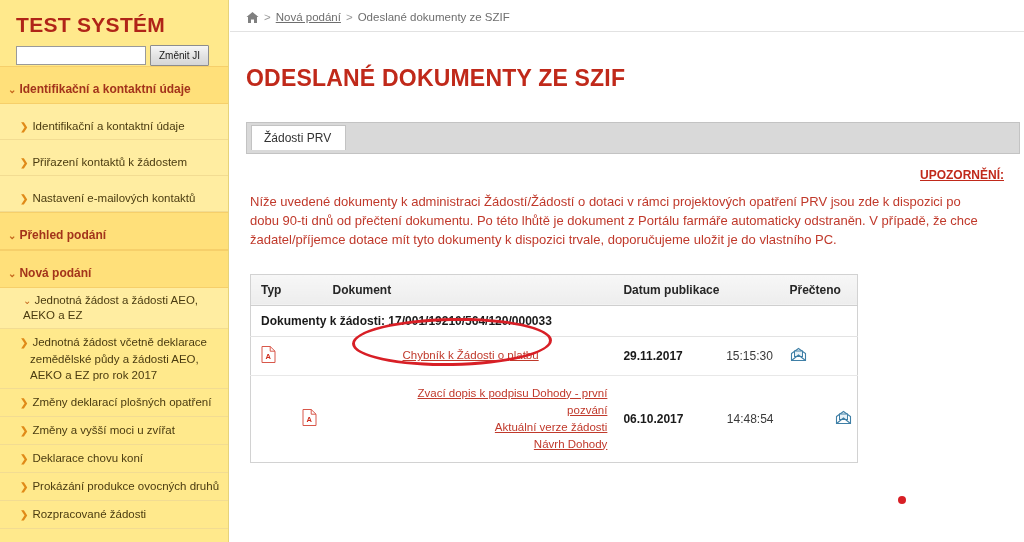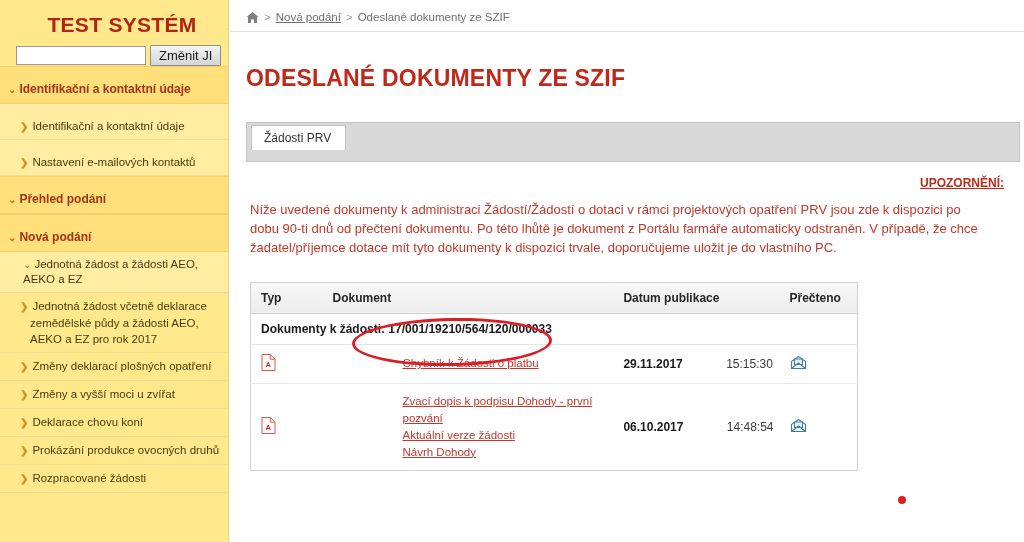--- a/index.html
+++ b/index.html
@@ -22,39 +22,38 @@
     background: #ffe98c;
     border-right: 1px solid #e6d37a;
   }
   #brand {
     font-size: 21px;
     font-weight: bold;
     color: #b02418;
     letter-spacing: .3px;
     padding: 13px 0 6px 16px;
     font-family: "Liberation Sans", sans-serif;
-    text-align: center;
   }
   .search-row {
     display: flex; align-items: center;
     padding: 2px 0 0 16px;
     gap: 4px;
   }
   .search-input {
     width: 130px; height: 19px;
     border: 1px solid #9a9a9a;
     background: #fff;
     font-size: 11px;
     padding: 0 3px;
     outline: none;
   }
   .jibtn {
     height: 21px;
     padding: 0 8px;
-    font-size: 13px;
+    font-size: 10px;
     border: 1px solid #8d8d8d;
     background: linear-gradient(180deg,#f6f6f6 0%, #e2e2e2 55%, #d6d6d6 100%);
     color: #1a1a1a;
     cursor: pointer;
     font-family: "Liberation Sans", sans-serif;
     border-radius: 1px;
   }
   .adv-link {
     display: block;
     padding: 6px 0 8px 16px;
@@ -131,21 +130,21 @@
     padding: 18px 0 14px 16px;
     font-size: 23px;
     font-weight: bold;
     color: #c0291a;
     letter-spacing: .2px;
   }
 
   
   #tabstrip {
     margin: 0 4px 0 16px;
-    height: 40px;
+    height: 32px;
     background: #d9d9d9;
     border: 1px solid #c3c3c3;
     border-bottom: 1px solid #c3c3c3;
     position: relative;
   }
   .tab {
     position: absolute; left: 4px; top: 2px;
     height: 25px;
     padding: 5px 14px 0 12px;
     background: #fff;
@@ -191,21 +190,21 @@
     border-bottom: 1px solid #e3e3e3;
     font-size: 12px; font-weight: bold; color: #1a1a1a;
     padding: 8px 6px 8px 10px;
   }
   tr.drow td {
     border-bottom: 1px solid #e8e8e8;
     padding: 9px 6px 9px 10px;
     vertical-align: middle;
     background: #fff;
   }
-  tr.drow:last-child td { border-bottom: none; }
+  tr.drow:last-child td { border-bottom: none; text-align: right; }
   td.typ { text-align: left; padding-left: 14px; }
   td.dok a {
     display: block;
     font-size: 11.5px;
     color: #c0392b;
     text-decoration: underline;
     cursor: pointer;
     line-height: 17px;
     padding-left: 70px;
   }
@@ -247,20 +246,21 @@
 
     <div class="search-row">
       <input class="search-input" type="text" placeholder="" style="">
       <button class="jibtn">Změnit JI</button>
     </div>
 
 
     <div id="nav-list">
         <div class="nav-section"><span class="chev">⌄</span><span>Identifikační a kontaktní údaje</span></div>
         <div class="nav-item"><span class="arrow">❯</span><span>Identifikační a kontaktní údaje</span></div>
+        <div class="nav-item"><span class="arrow">❯</span><span>Přiřazení kontaktů k žádostem</span></div>
         <div class="nav-item"><span class="arrow">❯</span><span>Nastavení e-mailových kontaktů</span></div>
         <div class="nav-section"><span class="chev">⌄</span><span>Přehled podání</span></div>
         <div class="nav-section"><span class="chev">⌄</span><span>Nová podání</span></div>
         <div class="nav-sub-section"><span class="chev">⌄</span><span>Jednotná žádost a žádosti AEO, AEKO a EZ</span></div>
         <div class="nav-item2"><span class="arrow">❯</span><span>Jednotná žádost včetně deklarace zemědělské půdy a žádosti AEO, AEKO a EZ pro rok 2017</span></div>
         <div class="nav-item2"><span class="arrow">❯</span><span>Změny deklarací plošných opatření</span></div>
         <div class="nav-item2"><span class="arrow">❯</span><span>Změny a vyšší moci u zvířat</span></div>
         <div class="nav-item2"><span class="arrow">❯</span><span>Deklarace chovu koní</span></div>
         <div class="nav-item2"><span class="arrow">❯</span><span>Prokázání produkce ovocných druhů</span></div>
         <div class="nav-item2"><span class="arrow">❯</span><span>Rozpracované žádosti</span></div>

